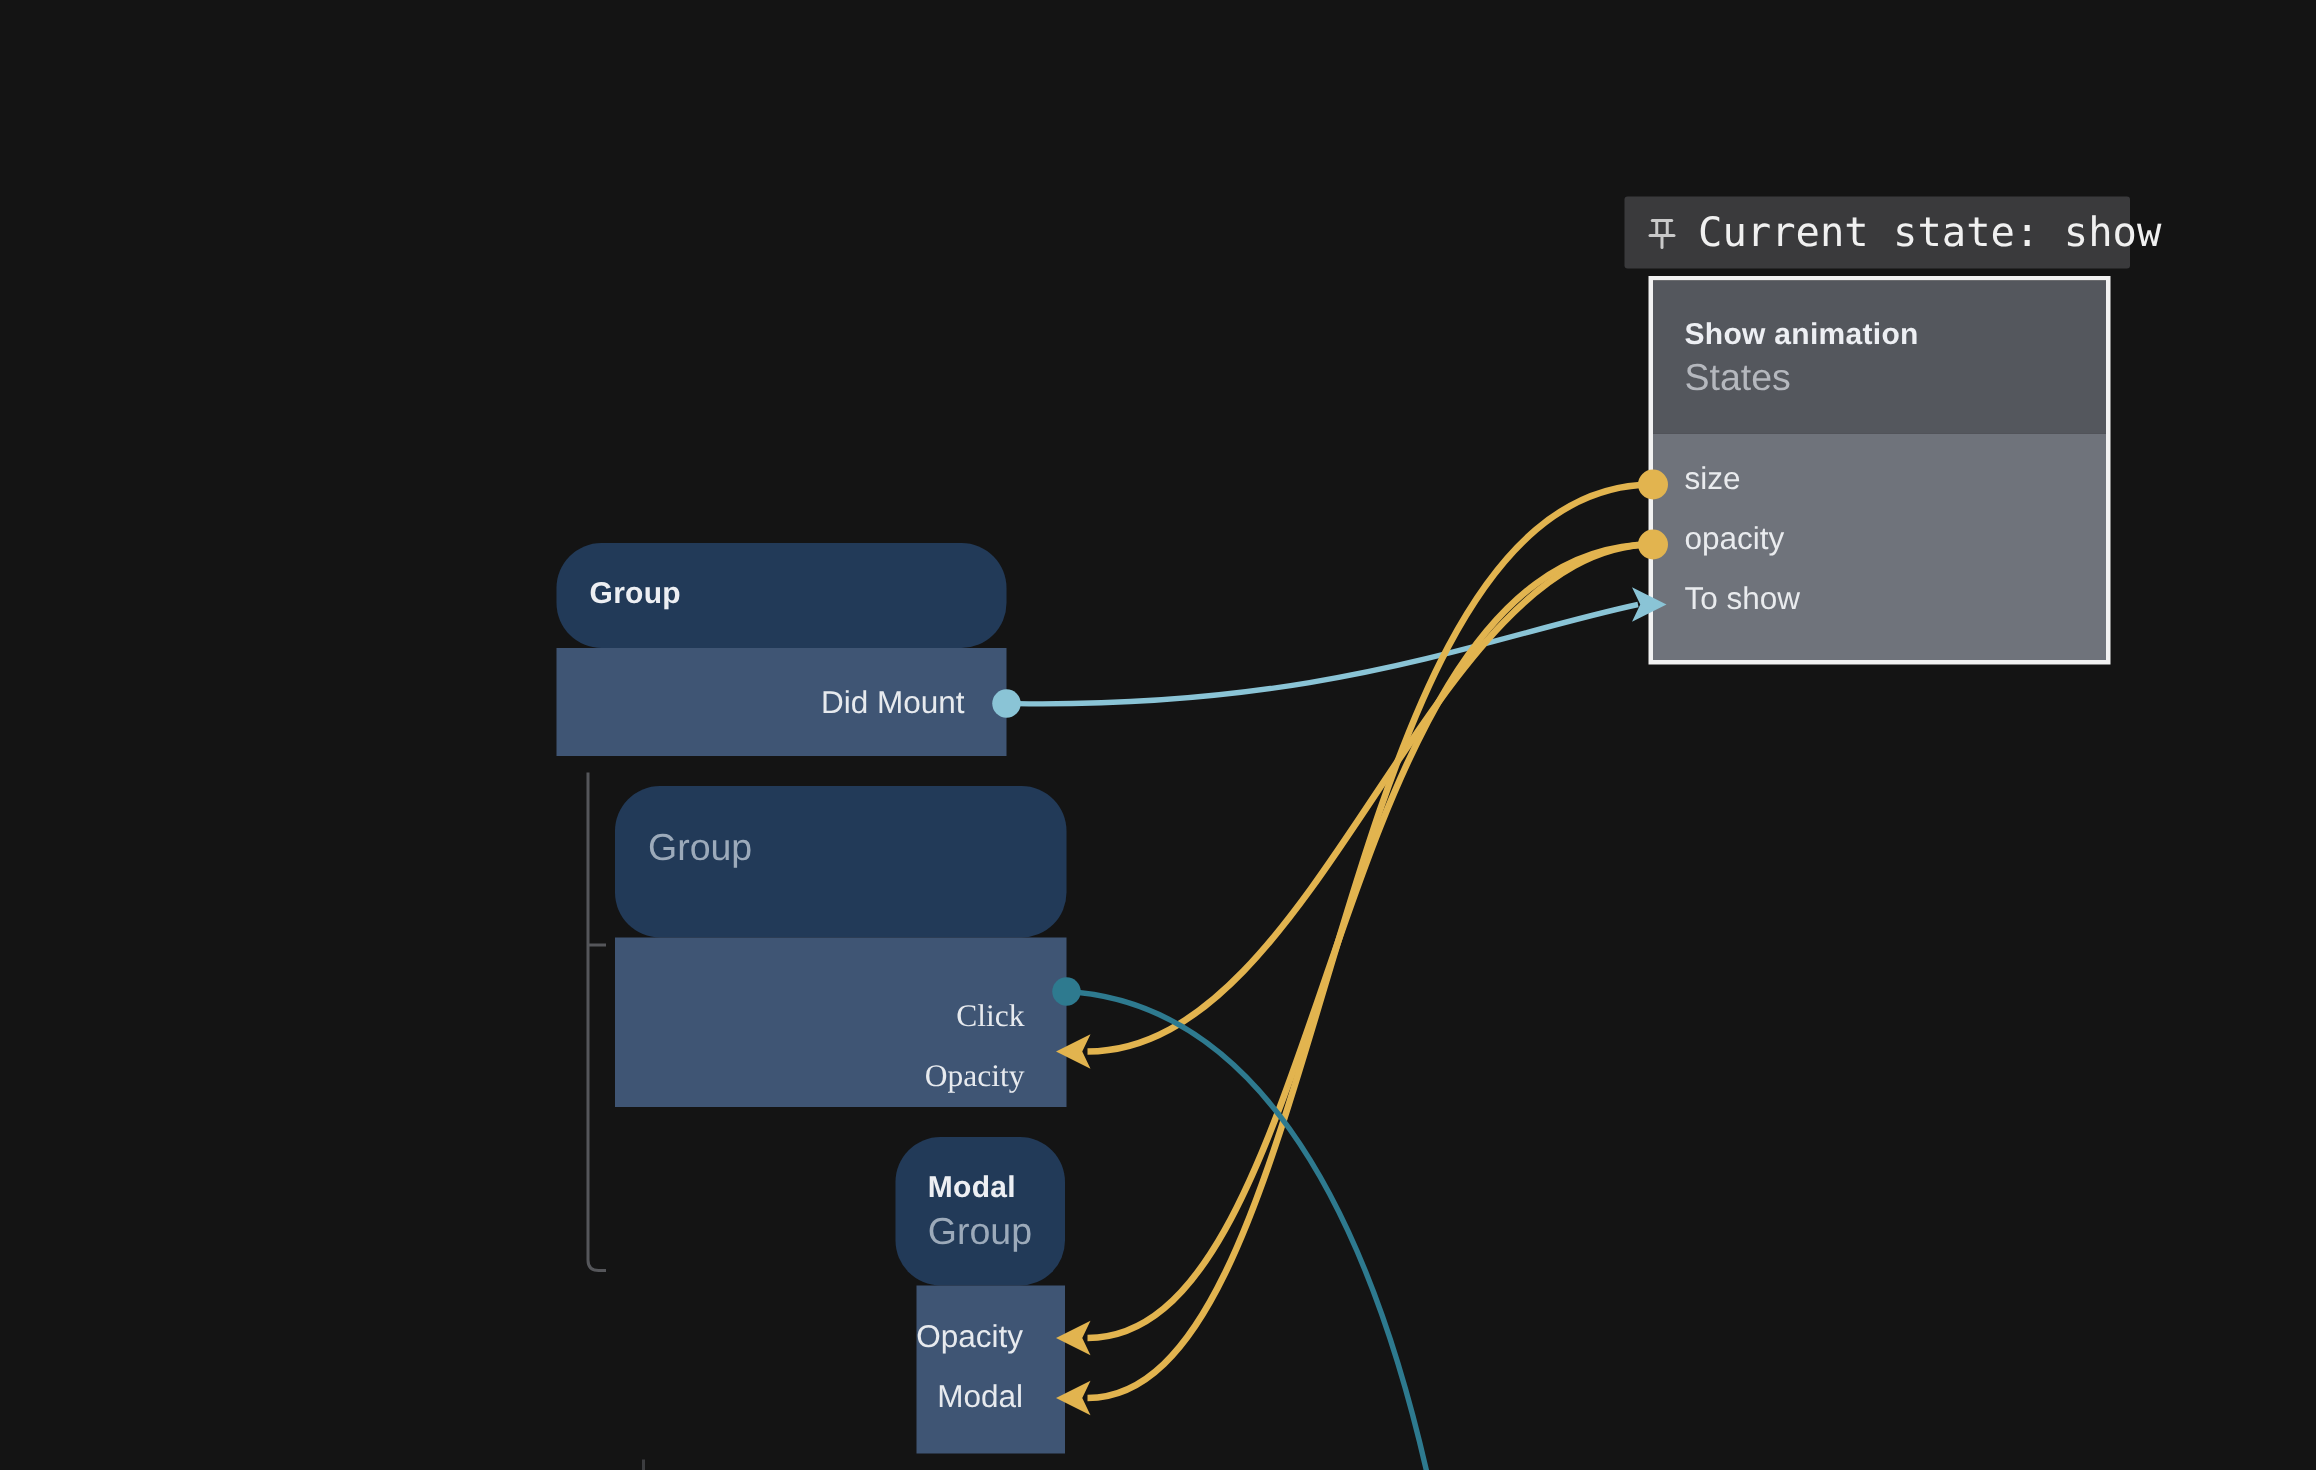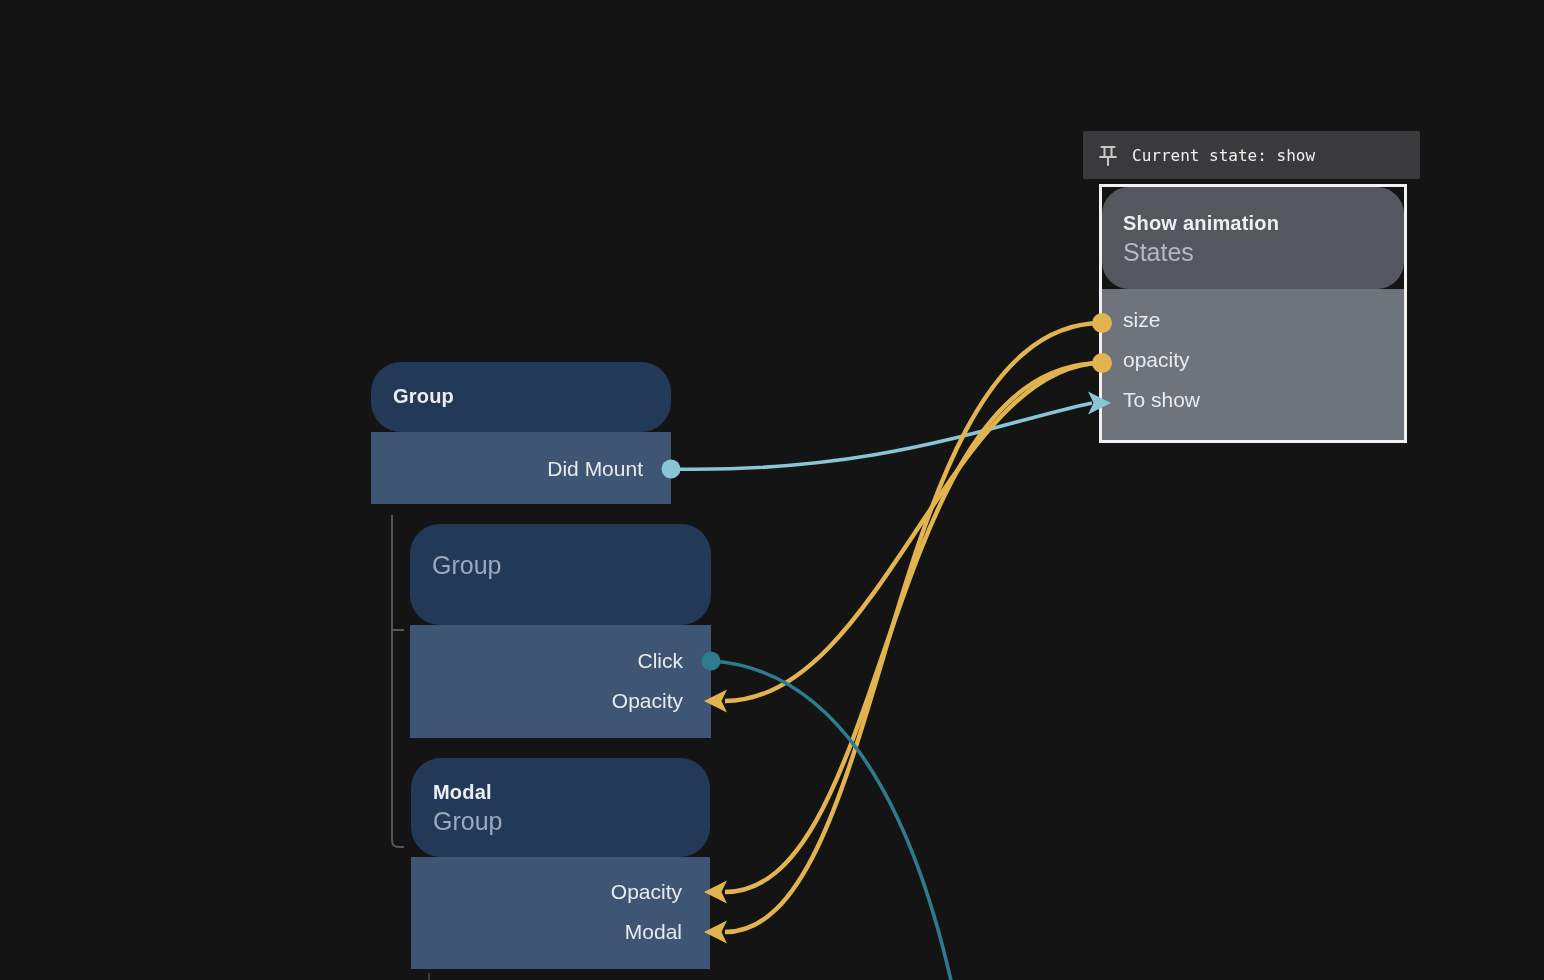--- a/index.html
+++ b/index.html
@@ -19,40 +19,40 @@
   
   .blue .hdr{background:#223a58;padding:0 22px;border-radius:30px;}
   .blue .body{background:#3f5574;}
   
   #node-group{left:371px;top:362px;width:300px;height:142px;}
   #node-group .hdr{height:70px;padding-top:22px;}
   #node-group .body{padding-top:17px;}
   
   #node-darkbg{left:410px;top:524px;width:301px;height:214px;}
   #node-darkbg .hdr{height:101px;padding-top:24px;}
-  #node-darkbg .body{padding-top:16px;}
+  #node-darkbg .body{padding-top:32px;font-family:Liberation Serif, serif;}
   
-  #node-modal{left:411px;top:758px;width:299px;height:211px;}
+  #node-modal{left:411px;top:758px;width:299px;height:211px;align-items:flex-end;}
   #node-modal .hdr{height:99px;padding-top:22px;}
   #node-modal .body{padding-top:15px;}
   
   #node-states{left:1099px;top:184px;width:308px;height:259px;border:3px solid #f2f2f2;}
-  #node-states .hdr{background:#54575d;height:102px;padding:24px 21px 0;border-radius:27px;}
+  #node-states .hdr{background:#54575d;height:102px;padding:24px 21px 0;}
   #node-states .hdr .subtitle{color:#b5b8be;}
   #node-states .body{background:#6f737b;padding-top:11px;}
   #node-states .port-row{padding-left:21px;color:#e9ebee;}
   
   #state-banner{
     position:absolute;left:1083px;top:131px;width:337px;height:48px;z-index:3;
     background:#3a3a3c;border-radius:2px;display:flex;align-items:center;
     padding:0 14px;box-sizing:border-box;gap:13px;
   }
   #state-banner .txt{
     font-family:"DejaVu Sans Mono","Liberation Mono",monospace;
-    font-size:16px;color:#f0f0f0;white-space:nowrap;
+    font-size:27px;color:#f0f0f0;white-space:nowrap;
   }
   
   #wires{position:absolute;left:0;top:0;z-index:2;pointer-events:none;}
 </style>
 </head>
 <body>
 
 <div id="state-banner">
   <span style="display:inline-flex;">
     <svg width="22" height="25" viewBox="0 0 22 25">

